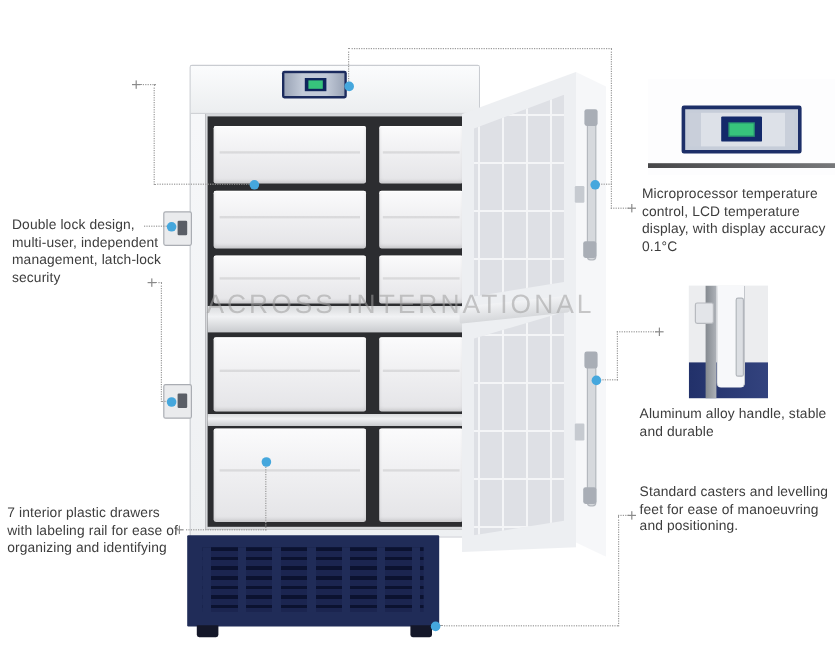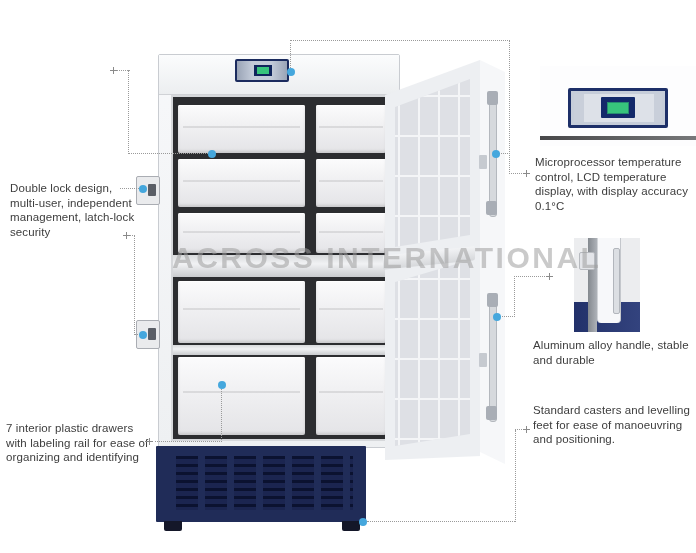--- a/index.html
+++ b/index.html
@@ -90,21 +90,21 @@
     background:linear-gradient(90deg,#84898f,#aeb2b8);}
   .ch-slab{position:absolute;left:23px;top:0;width:22px;height:85px;background:#f7f8fa;
     border-left:1px solid #d0d3d7;border-right:1px solid #c4c7cc;border-radius:0 0 4px 4px;}
   .ch-latch{position:absolute;left:5px;top:14px;width:14px;height:16px;background:#e3e5e9;
     border:1px solid #b7babf;border-radius:2px;}
   .ch-bar{position:absolute;left:39px;top:10px;width:5px;height:64px;background:#dcdfe3;
     border:1px solid #b2b6bc;border-radius:2px;}
   
   .watermark{
     position:absolute;left:172px;top:241px;z-index:6;
-    font-size:30px;font-weight:700;letter-spacing:2.5px;color:#9f9f9f;opacity:.55;
+    font-size:22px;font-weight:400;letter-spacing:2.5px;color:#9f9f9f;opacity:.55;
     white-space:nowrap;
   }
   .leaders{z-index:8;}
 </style>
 </head>
 <body>
 
 <div id="stage">
 
   <div class="cabinet">

